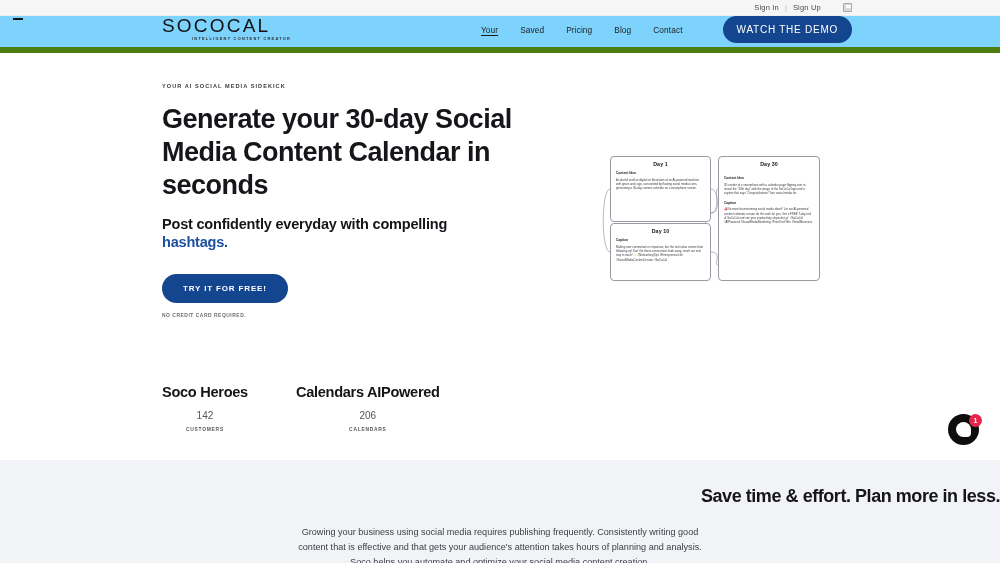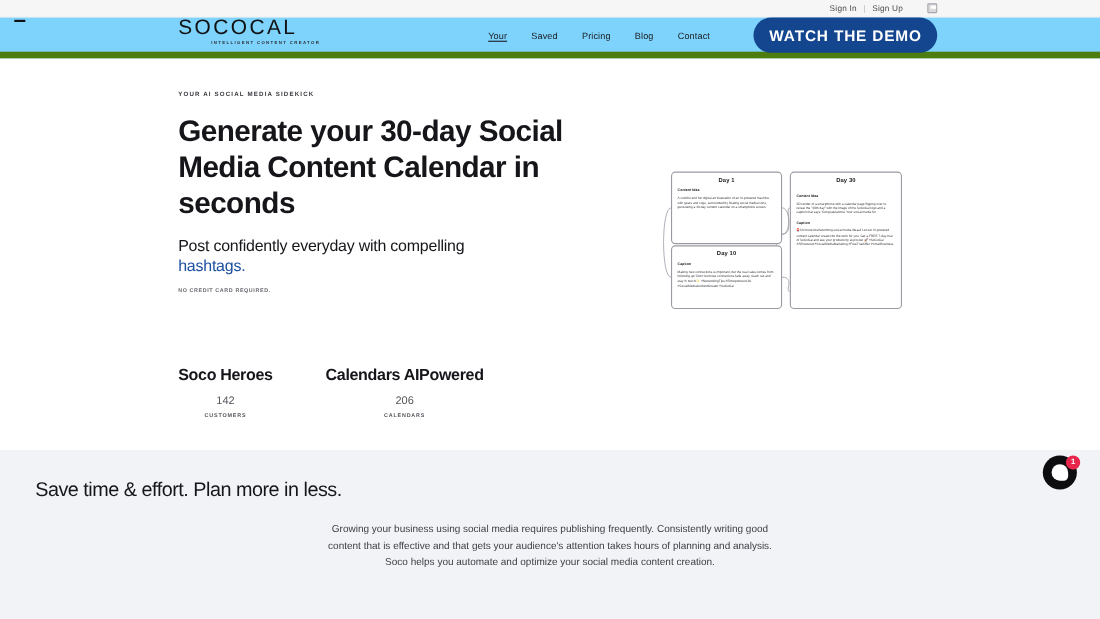--- a/index.html
+++ b/index.html
@@ -50,38 +50,38 @@
   }
   .nav {
     margin-left: auto; display: flex; align-items: center; gap: 22px;
   }
   .nav a {
     font-size: 8.3px; color: #1c1c21; text-decoration: none; letter-spacing: .1px;
   }
   .nav a.active { text-decoration: underline; text-underline-offset: 2px; }
   .btn-demo-top {
     margin-left: 18px; background: #14458f; color: #fff;
-    font-size: 14px; font-weight: 700; letter-spacing: .75px;
+    font-size: 10px; font-weight: 400; letter-spacing: .75px;
     padding: 8px 14px; border-radius: 16px; border: 0; cursor: pointer;
     white-space: nowrap;
   }
 
   
   .hero { display: flex; padding: 30px 148px 0 162px; position: relative; }
   .hero-left { width: 440px; }
   .eyebrow {
     font-size: 5.6px; font-weight: 700; letter-spacing: 1.05px;
     color: #3a3a40; margin-bottom: 14px;
   }
   h1.headline {
     font-size: 27px; line-height: 1.22; font-weight: 700;
     color: #15151a; letter-spacing: -.5px; max-width: 420px;
   }
   .subhead {
-    margin-top: 13px; font-size: 14.5px; font-weight: 400;
+    margin-top: 13px; font-size: 14.5px; font-weight: 700;
     line-height: 1.28; color: #15151a; letter-spacing: -.2px;
   }
   .subhead .blue { color: #1b4fa0; display: block; }
   .btn-try-hero {
     margin-top: 22px; background: #14458f; color: #fff; border: 0;
     font-size: 8px; font-weight: 700; letter-spacing: .85px;
     padding: 10px 21px; border-radius: 18px; cursor: pointer;
   }
   .nocc-hero {
     margin-top: 10px; font-size: 4.9px; letter-spacing: .55px;
@@ -132,21 +132,21 @@
     margin-top: 6px; font-size: 4.9px; font-weight: 700;
     letter-spacing: .75px; color: #55555c;
   }
 
   
   .section-alt {
     margin-top: 28px; background: #f1f3f6;
     padding: 26px 0 0; height: 200px;
   }
   h2.section-title {
-    text-align: left; font-size: 18px; font-weight: 400;
+    text-align: right; font-size: 18px; font-weight: 700;
     color: #15151a; letter-spacing: -.45px; padding-left: 32px;
   }
   .section-copy {
     margin: 18px auto 0; width: 420px; text-align: center;
     font-size: 9.1px; line-height: 1.68; color: #3d3d45;
   }
   .section-copy p + p { margin-top: 0; }
 
   
   .chat-widget {
@@ -198,20 +198,21 @@
   </div>
 
   <div class="hero">
     <div class="hero-left">
       <div class="eyebrow">YOUR AI SOCIAL MEDIA SIDEKICK</div>
       <h1 class="headline">Generate your 30-day Social Media Content Calendar in seconds</h1>
       <div class="subhead">
         <span>Post confidently everyday with compelling</span>
         <span class="blue">hashtags.</span>
       </div>
+      <button class="btn-try-hero">TRY IT FOR FREE!</button>
       <div class="nocc-hero">NO CREDIT CARD REQUIRED.</div>
     </div>
 
     <div class="mockup">
       <svg class="conn" viewBox="0 0 220 132">
         <path d="M5 36 C -4 36, -4 99, 5 99" fill="none" stroke="#9a9aa2" stroke-width="0.7"></path>
         <path d="M106 36 C 114 36, 114 60, 106 60 C 98 60, 98 99, 106 99" fill="none" stroke="#9a9aa2" stroke-width="0.7"></path>
         <path d="M106 60 C 118 60, 108 36, 113 36" fill="none" stroke="#9a9aa2" stroke-width="0.7"></path>
         <path d="M106 99 C 118 99, 108 112, 113 112" fill="none" stroke="#9a9aa2" stroke-width="0.7"></path>
       </svg>

